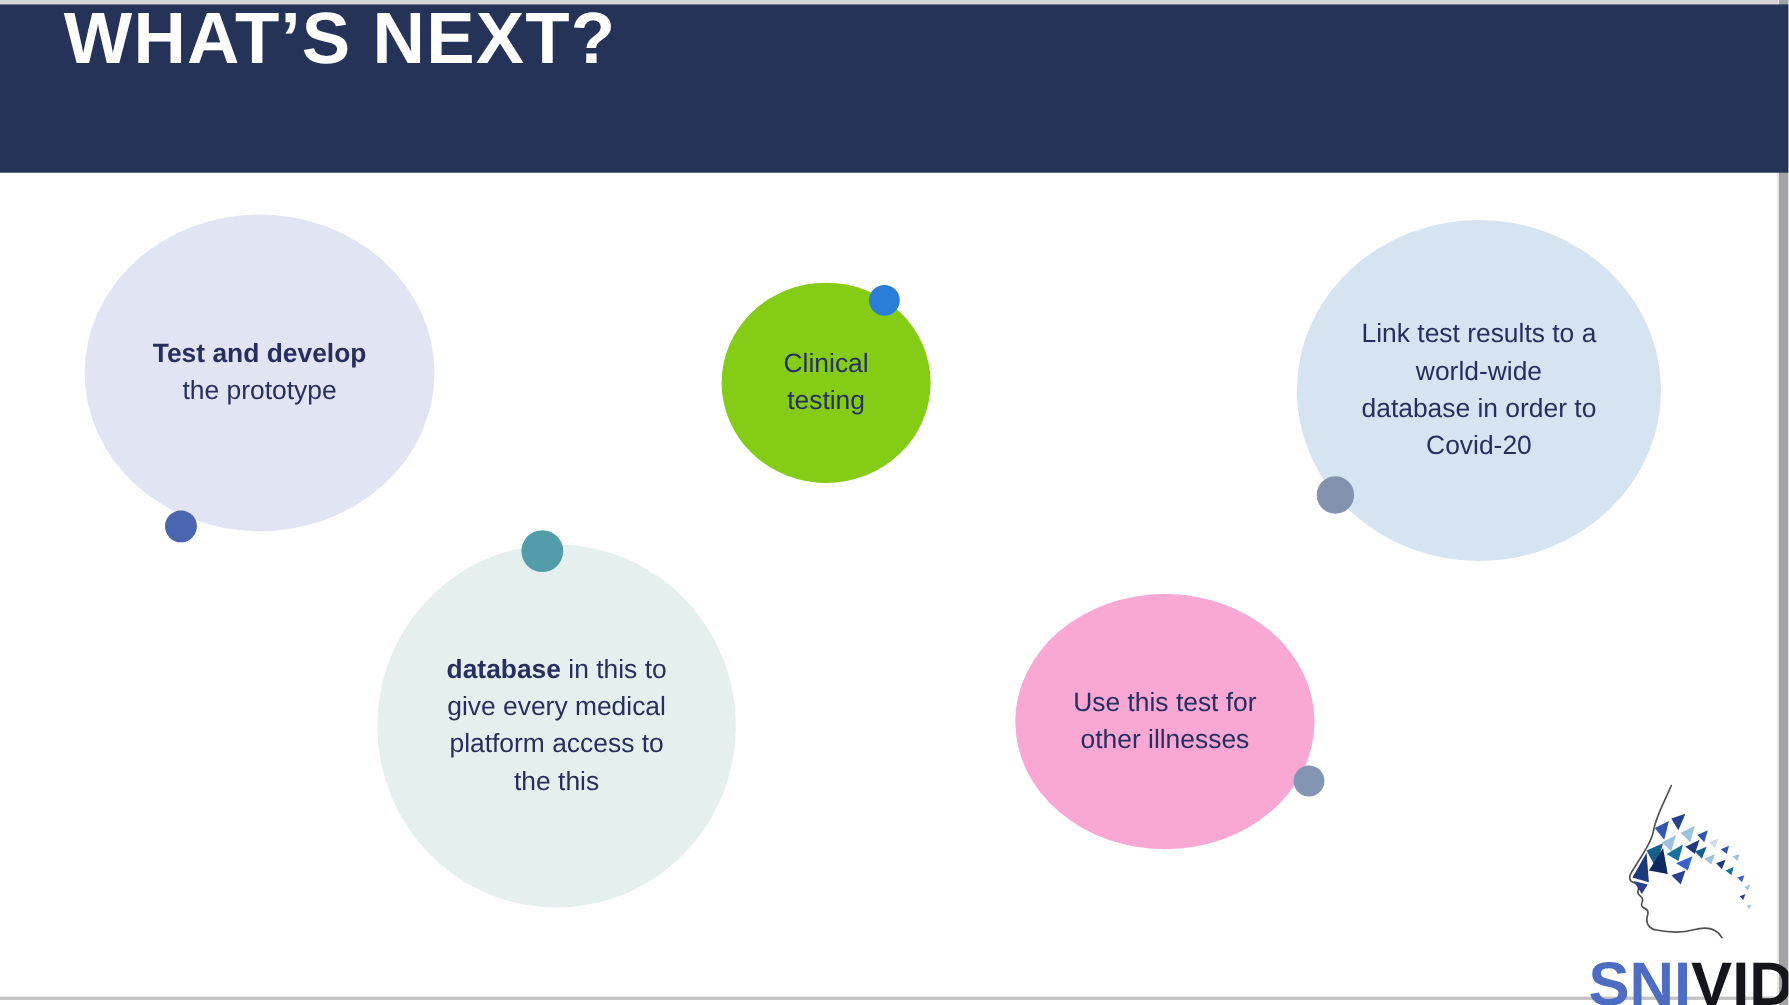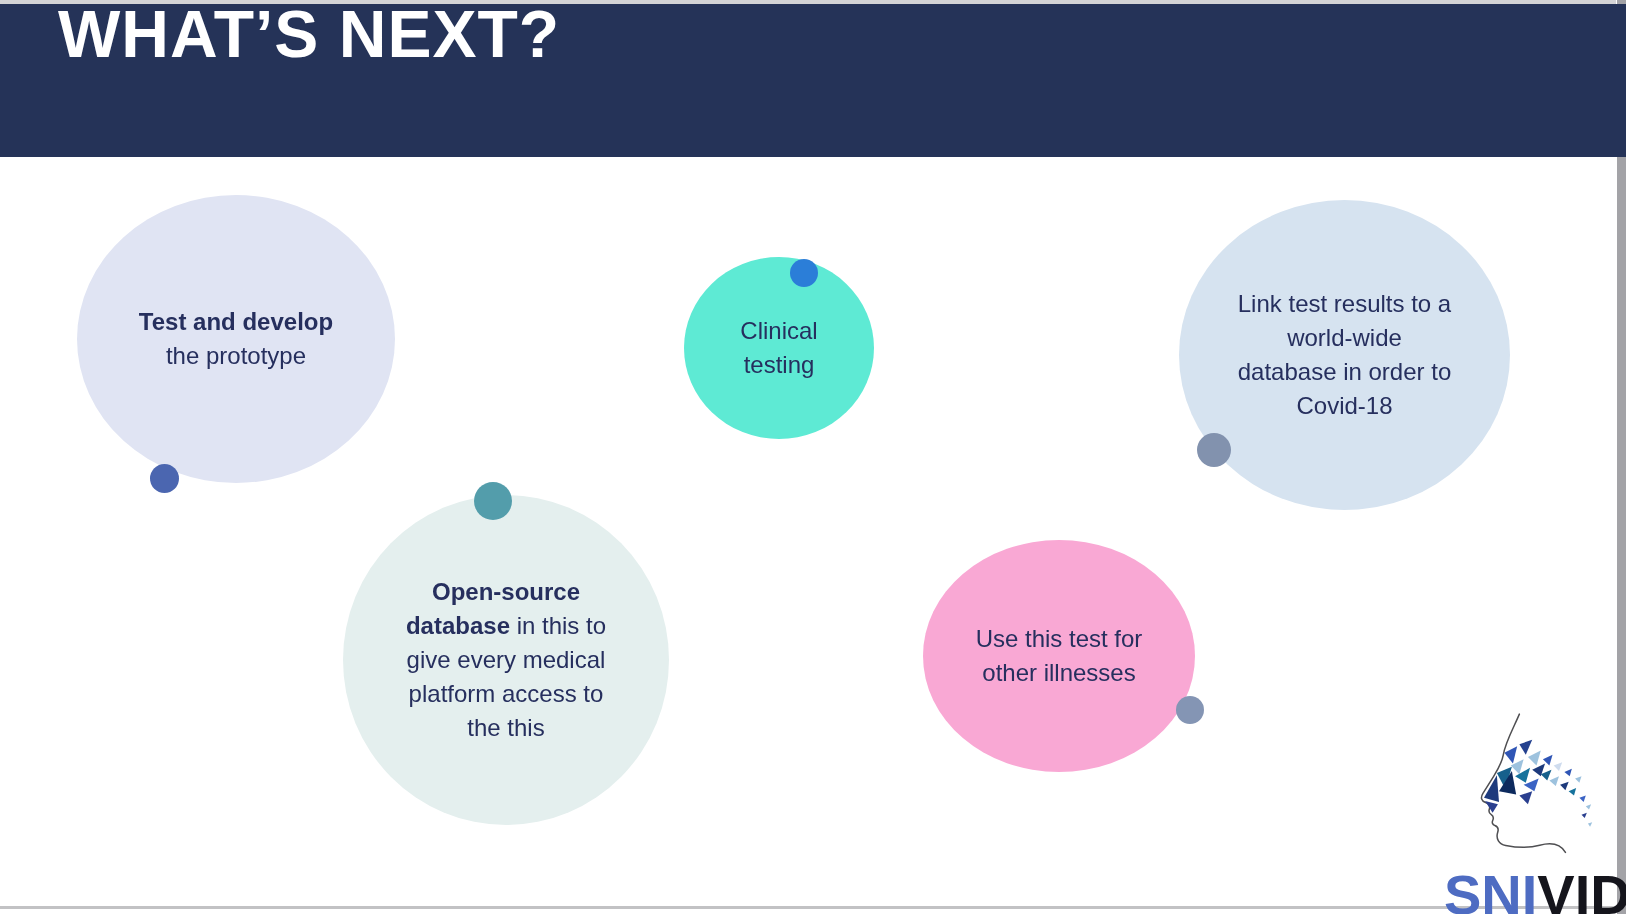--- a/index.html
+++ b/index.html
@@ -46,39 +46,38 @@
     <div class="title">WHAT’S NEXT?</div>
   </div>
 
   <div class="circle" style="left: 77px; top: 195px; width: 318px; height: 288px; background-color: rgb(224, 228, 243);">
     <div>
         <div class="line"><span class="b">Test and develop</span></div>
         <div class="line"><span>the prototype</span></div>
       </div>
   </div>
 
-  <div class="circle" style="left: 684px; top: 257px; width: 190px; height: 182px; background-color: #5eead4;">
+  <div class="circle" style="left: 656px; top: 257px; width: 190px; height: 182px; background-color: #84cc16;">
     <div>
         <div class="line"><span>Clinical</span></div>
         <div class="line"><span>testing</span></div>
       </div>
   </div>
 
   <div class="circle" style="left: 1179px; top: 200px; width: 331px; height: 310px; background-color: rgb(214, 227, 240);">
     <div>
         <div class="line"><span>Link test results to a</span></div>
         <div class="line"><span>world-wide</span></div>
         <div class="line"><span>database in order to</span></div>
-        <div class="line"><span>Covid-18</span></div>
+        <div class="line"><span>Covid-20</span></div>
       </div>
   </div>
 
   <div class="circle" style="left: 343px; top: 495px; width: 326px; height: 330px; background-color: rgb(228, 239, 238);">
     <div>
-        <div class="line"><span class="b">Open-source</span></div>
         <div class="line"><span class="b">database</span><span> in this to</span></div>
         <div class="line"><span>give every medical</span></div>
         <div class="line"><span>platform access to</span></div>
         <div class="line"><span>the this</span></div>
       </div>
   </div>
 
   <div class="circle" style="left: 923px; top: 540px; width: 272px; height: 232px; background-color: #f9a8d4;">
     <div>
         <div class="line"><span>Use this test for</span></div>

